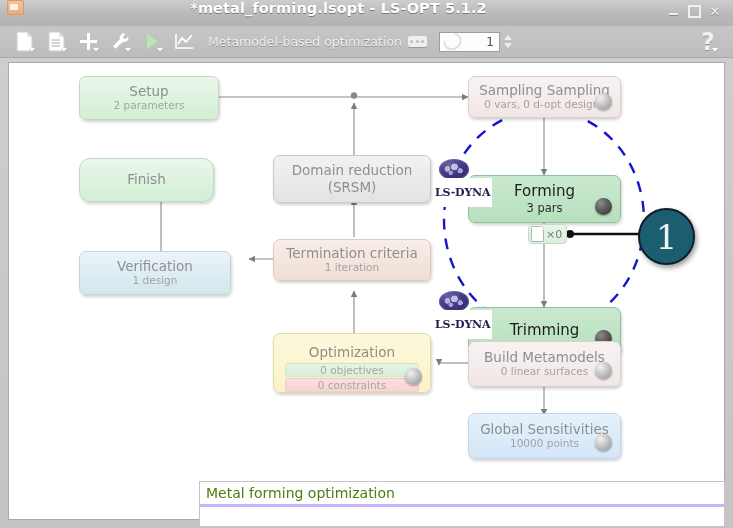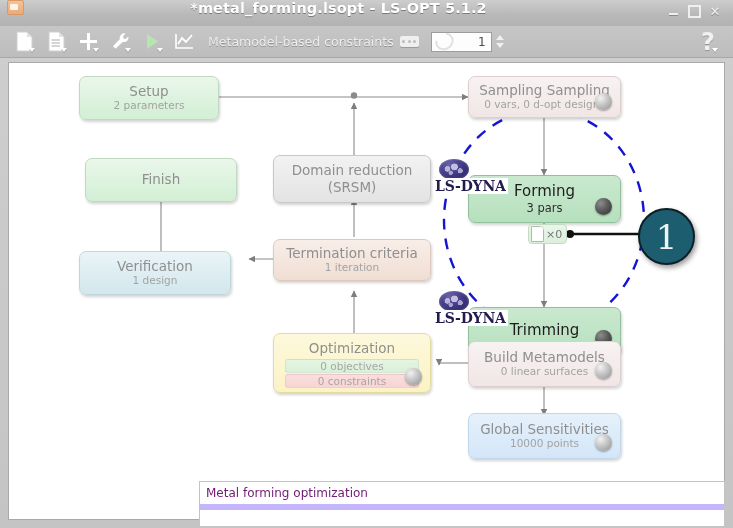--- a/index.html
+++ b/index.html
@@ -188,23 +188,23 @@
   .dyna .ball:before {
     content:""; position:absolute; left:4px; top:4px; width:22px; height:13px;
     background:
       radial-gradient(circle at 20% 45%, #b9b3d8 0 2.6px, transparent 3px),
       radial-gradient(circle at 52% 30%, #c4bee0 0 3.2px, transparent 3.6px),
       radial-gradient(circle at 78% 60%, #aca5cf 0 2.4px, transparent 2.8px),
       radial-gradient(circle at 35% 75%, #a9a2cc 0 2px, transparent 2.4px);
   }
   .dyna .tag {
     position: absolute; left: 0; top: 19px;
-    background: #ffffff; padding: 0 2px;
+    background: #ffffff; padding: 8px 2px;
     font-family: "DejaVu Serif", serif;
-    font-size: 14px; font-weight: bold; color: #231d4f;
+    font-size: 11px; font-weight: bold; color: #231d4f;
     letter-spacing: -0.2px; white-space: nowrap;
   }
 
   
   #file-badge {
     position: absolute; box-sizing: border-box;
     background: linear-gradient(180deg,#e9f6e9 0%,#dcefdc 100%);
     border: 1px solid #c4dcc4; border-radius: 4px;
     display: flex; align-items: center; gap: 2px;
     padding: 1px 4px 1px 2px;
@@ -231,23 +231,23 @@
   }
 
   
   #note-pane {
     position: absolute; left: 199px; top: 481px;
     width: 526px; height: 46px;
     background: #ffffff; border: 1px solid #c3c3c3;
     box-sizing: border-box;
   }
   #note-head {
-    height: 22px; border-bottom: 6px solid #c4b5fd;
+    height: 22px; border-bottom: 3px solid #c4b5fd;
     display: flex; align-items: center; padding-left: 6px;
-    font-size: 12px; color: #701a75;
+    font-size: 14px; color: #4d7c0f;
   }
 </style>
 </head>
 <body>
 
 <div id="app">
 
   <div id="titlebar">
     <div id="win-icon"></div>
     <div id="title-text">*metal_forming.lsopt - LS-OPT 5.1.2</div>
@@ -306,21 +306,21 @@
       <div class="tb-arrow"></div>
     </div>
 
     <div class="tb-item">
       <svg width="21" height="19" viewBox="0 0 21 19">
         <path d="M2 2 v14 h17" fill="none" stroke="#ffffff" stroke-width="1.6"></path>
         <path d="M4 12 L8 6 L12 10 L18 3" fill="none" stroke="#ffffff" stroke-width="1.8"></path>
       </svg>
     </div>
 
-    <div id="tb-label">Metamodel-based constraints</div>
+    <div id="tb-label">Metamodel-based optimization</div>
 
     <div id="tb-dots">
       <span></span>
         <span></span>
         <span></span>
     </div>
 
     <div id="iter-box">
       <div id="iter-icon"></div>
       <div id="iter-value">1</div>
@@ -391,21 +391,21 @@
       <div class="n-title">Setup</div>
       <div class="n-sub">2 parameters</div>
     </div>
 
     <div class="node n-pinkish two" style="left:459px; top:13px; width:153px; height:42px;">
       <div class="n-title">Sampling Sampling</div>
       <div class="n-sub">0 vars, 0 d-opt designs</div>
       <div class="orb"></div>
     </div>
 
-    <div class="node n-green" style="left:76px; top:95px; width:152px; height:44px;">
+    <div class="node n-green" style="left:70px; top:95px; width:135px; height:44px;border-radius:11px;">
       <div class="n-title">Finish</div>
     </div>
 
     <div class="node n-gray two" style="left:264px; top:92px; width:158px; height:48px;">
       <div class="n-title">Domain reduction</div>
       <div class="n-title">(SRSM)</div>
     </div>
 
     <div class="node n-solidgreen two" style="left:459px; top:112px; width:153px; height:48px;">
       <div class="dyna">
@@ -429,21 +429,21 @@
 
     <div class="node n-solidgreen" style="left:459px; top:244px; width:153px; height:48px;">
       <div class="dyna">
         <div class="ball"></div>
         <div class="tag">LS-DYNA</div>
       </div>
       <div class="n-title">Trimming</div>
       <div class="orb dark"></div>
     </div>
 
-    <div class="node n-yellow" style="left:264px; top:270px; width:158px; height:60px; justify-content:center; padding-top:3px;">
+    <div class="node n-yellow" style="left:264px; top:270px; width:158px; height:60px; justify-content:flex-end; padding-top:3px;">
       <div class="n-title">Optimization</div>
       <div class="subbar obj">0 objectives</div>
       <div class="subbar con">0 constraints</div>
       <div class="orb"></div>
     </div>
 
     <div class="node n-pinkish two" style="left:459px; top:278px; width:153px; height:46px;">
       <div class="n-title">Build Metamodels</div>
       <div class="n-sub">0 linear surfaces</div>
       <div class="orb"></div>

